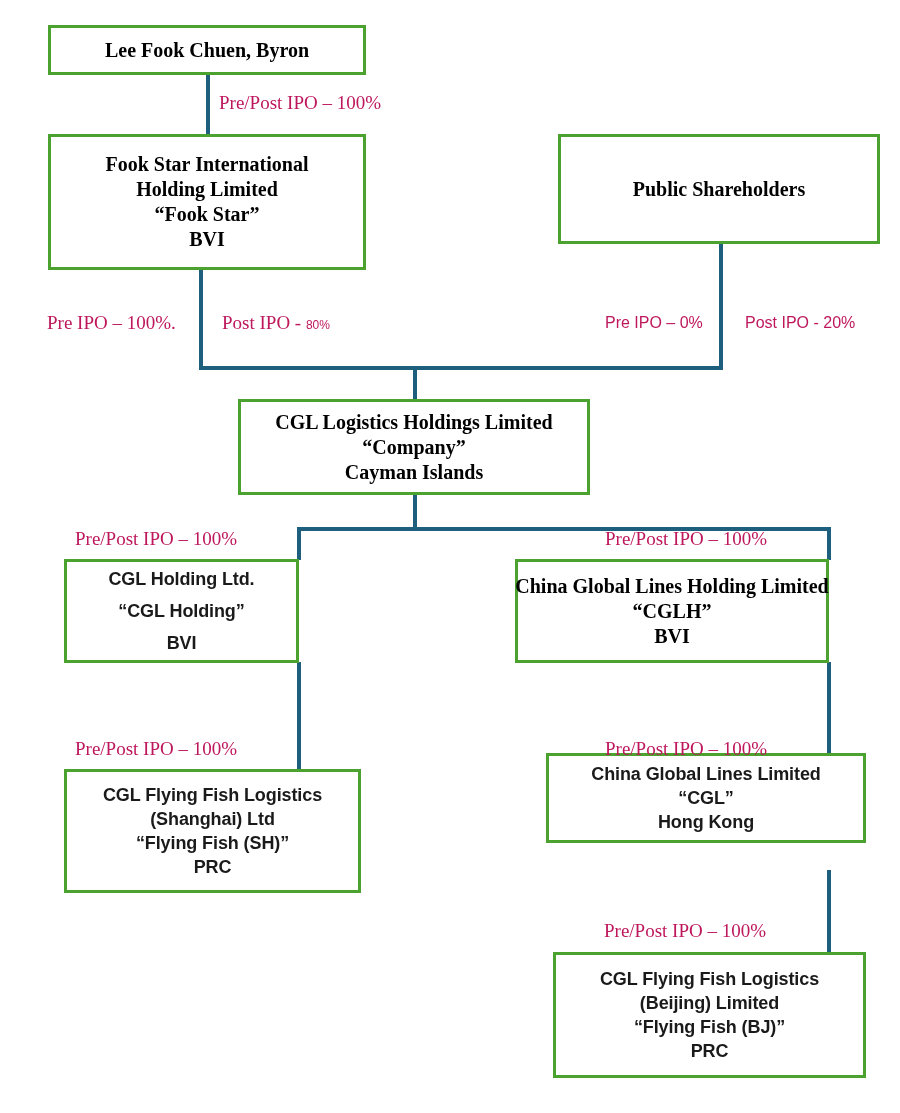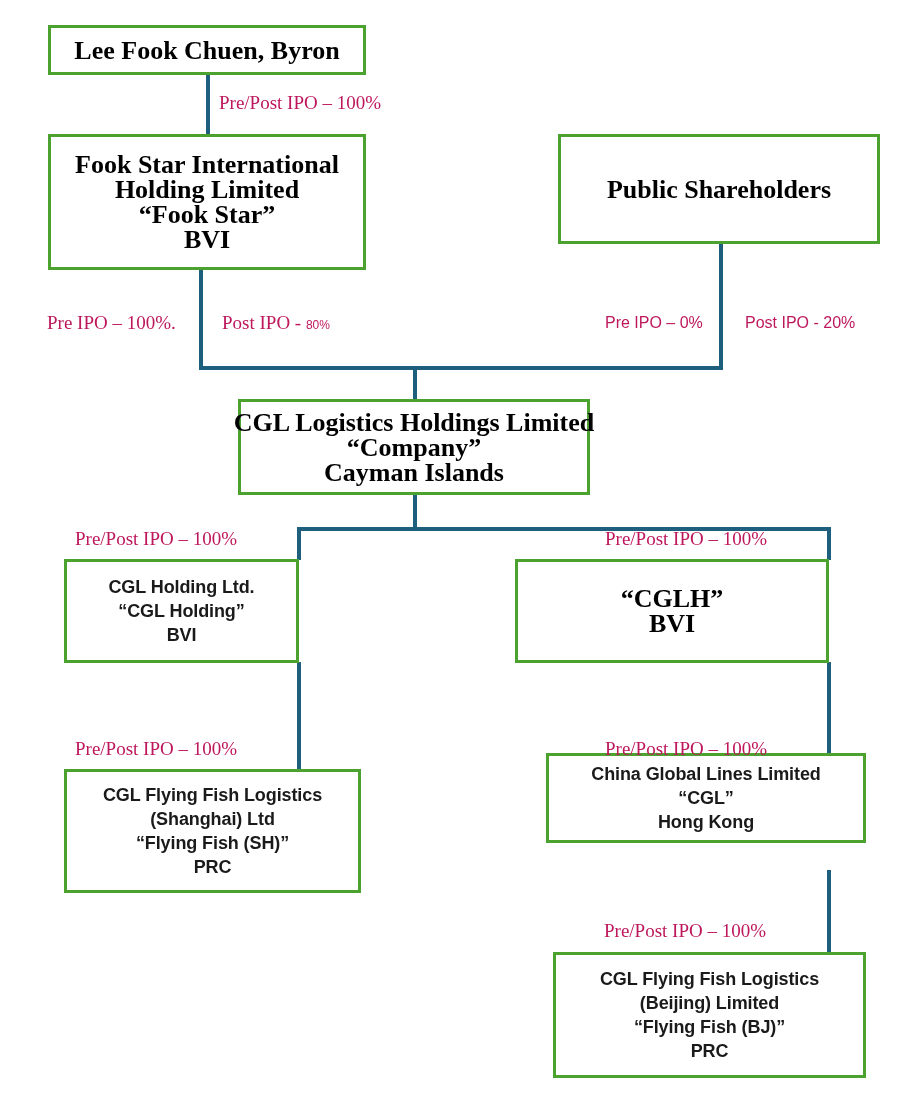--- a/index.html
+++ b/index.html
@@ -35,21 +35,21 @@
     display: block;
     white-space: nowrap;
   }
 
   
   .serif {
     font-family: "Liberation Serif", "DejaVu Serif", serif;
     font-weight: bold;
     color: #000000;
   }
-  .serif .line { font-size: 26px; line-height: 25px; }
+  .serif .line { font-size: 20px; line-height: 25px; }
 
   
   .sans {
     font-family: "Liberation Sans", "DejaVu Sans", sans-serif;
     font-weight: bold;
     color: #1a1a1a;
   }
   .sans .line { font-size: 18px; line-height: 24px; letter-spacing: -0.1px; }
 
   
@@ -123,27 +123,28 @@
   <div class="node serif" style="left:558px; top:134px; width:322px; height:110px;">
     <span class="line">Public Shareholders</span>
   </div>
 
   <div class="node serif" style="left:238px; top:399px; width:352px; height:96px;">
     <span class="line">CGL Logistics Holdings Limited</span>
     <span class="line">“Company”</span>
     <span class="line">Cayman Islands</span>
   </div>
 
-  <div class="node sans" style="left:64px; top:559px; width:235px; height:104px;">
+  <div class="node sans" style="left:64px; top:559px; width:235px; height:104px;gap:8px;">
     <span class="line">CGL Holding Ltd.</span>
     <span class="line">“CGL Holding”</span>
     <span class="line">BVI</span>
   </div>
 
   <div class="node serif" style="left:515px; top:559px; width:314px; height:104px;">
+    <span class="line">China Global Lines Holding Limited</span>
     <span class="line">“CGLH”</span>
     <span class="line">BVI</span>
   </div>
 
   <div class="node sans" style="left:64px; top:769px; width:297px; height:124px;">
     <span class="line">CGL Flying Fish Logistics</span>
     <span class="line">(Shanghai) Ltd</span>
     <span class="line">“Flying Fish (SH)”</span>
     <span class="line">PRC</span>
   </div>

